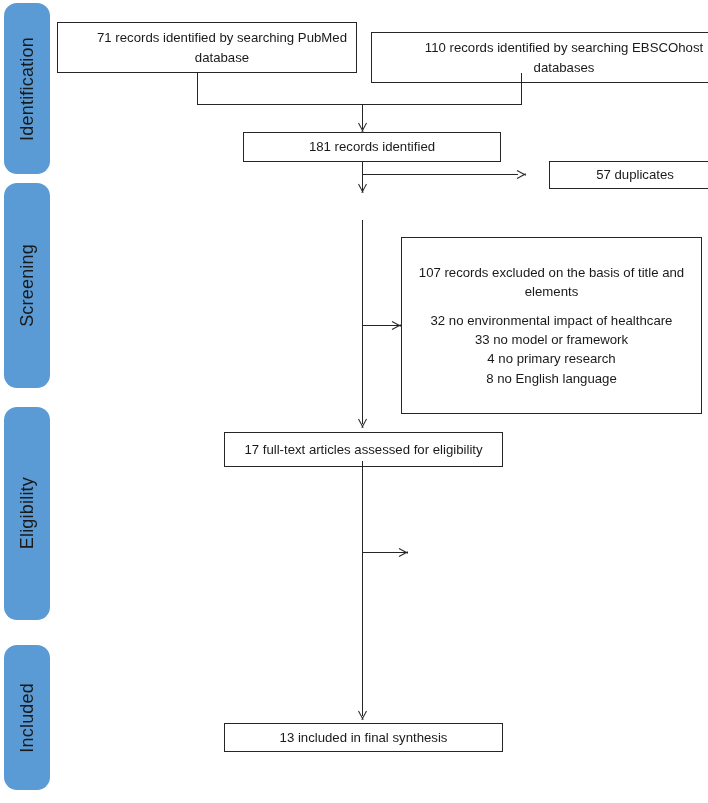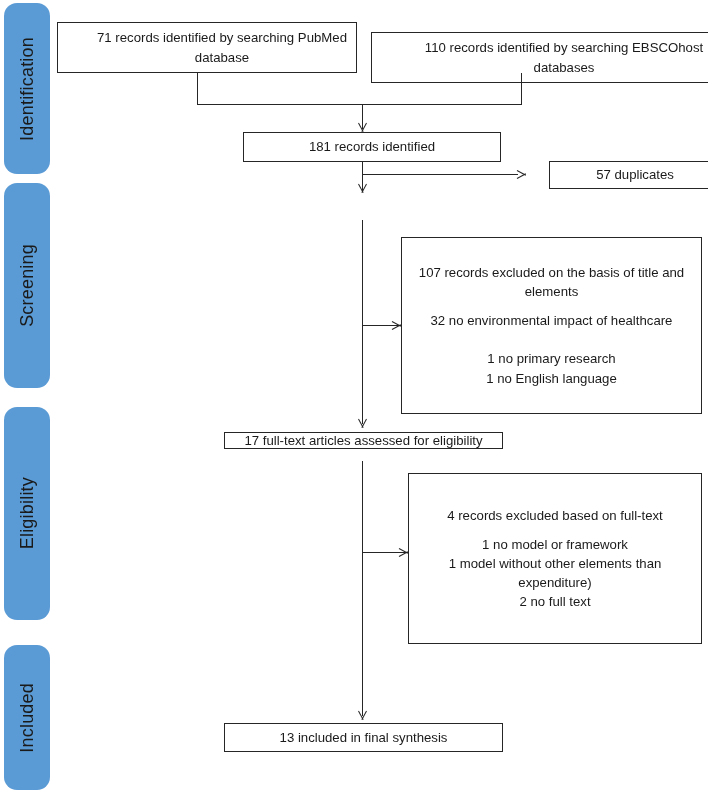--- a/index.html
+++ b/index.html
@@ -162,43 +162,33 @@
   <div class="hline" style="left:362px; top:325px; width:39px;"></div>
   <div class="arrow-right" style="left:392px; top:320px;"></div>
   <div class="arrow-down" style="left:357px; top:419px;"></div>
 
   <div class="box box-multiline" style="left:401px; top:237px; width:301px; height:177px; padding:6px 10px;">
     <div class="inner">
       <span>107 records excluded on the basis of title and</span><br>
       <span>elements</span>
       <span class="blank-line"></span>
       <span>32 no environmental impact of healthcare</span><br>
-      <br>
-      <span>1 no primary research</span><br>
-      <span>1 no English language</span>
+      <span>33 no model or framework</span><br>
+      <span>4 no primary research</span><br>
+      <span>8 no English language</span>
     </div>
   </div>
 
-  <div class="box" style="left:224px; top:432px; width:279px; height:17px;">
+  <div class="box" style="left:224px; top:432px; width:279px; height:35px;">
     <div class="inner">17 full-text articles assessed for eligibility</div>
   </div>
 
   <div class="vline" style="left:362px; top:461px; height:255px;"></div>
   <div class="hline" style="left:362px; top:552px; width:46px;"></div>
   <div class="arrow-right" style="left:399px; top:547px;"></div>
   <div class="arrow-down" style="left:357px; top:711px;"></div>
 
-  <div class="box box-multiline" style="left:408px; top:473px; width:294px; height:171px; padding:6px 10px;">
-    <div class="inner">
-      <span>4 records excluded based on full-text</span>
-      <span class="blank-line"></span>
-      <span>1 no model or framework</span><br>
-      <span>1 model without other elements than</span><br>
-      <span>expenditure)</span><br>
-      <span>2 no full text</span>
-    </div>
-  </div>
 
   <div class="box" style="left:224px; top:723px; width:279px; height:29px;align-items:center;">
     <div class="inner">13 included in final synthesis</div>
   </div>
 
 </div>
 
 </body></html>

